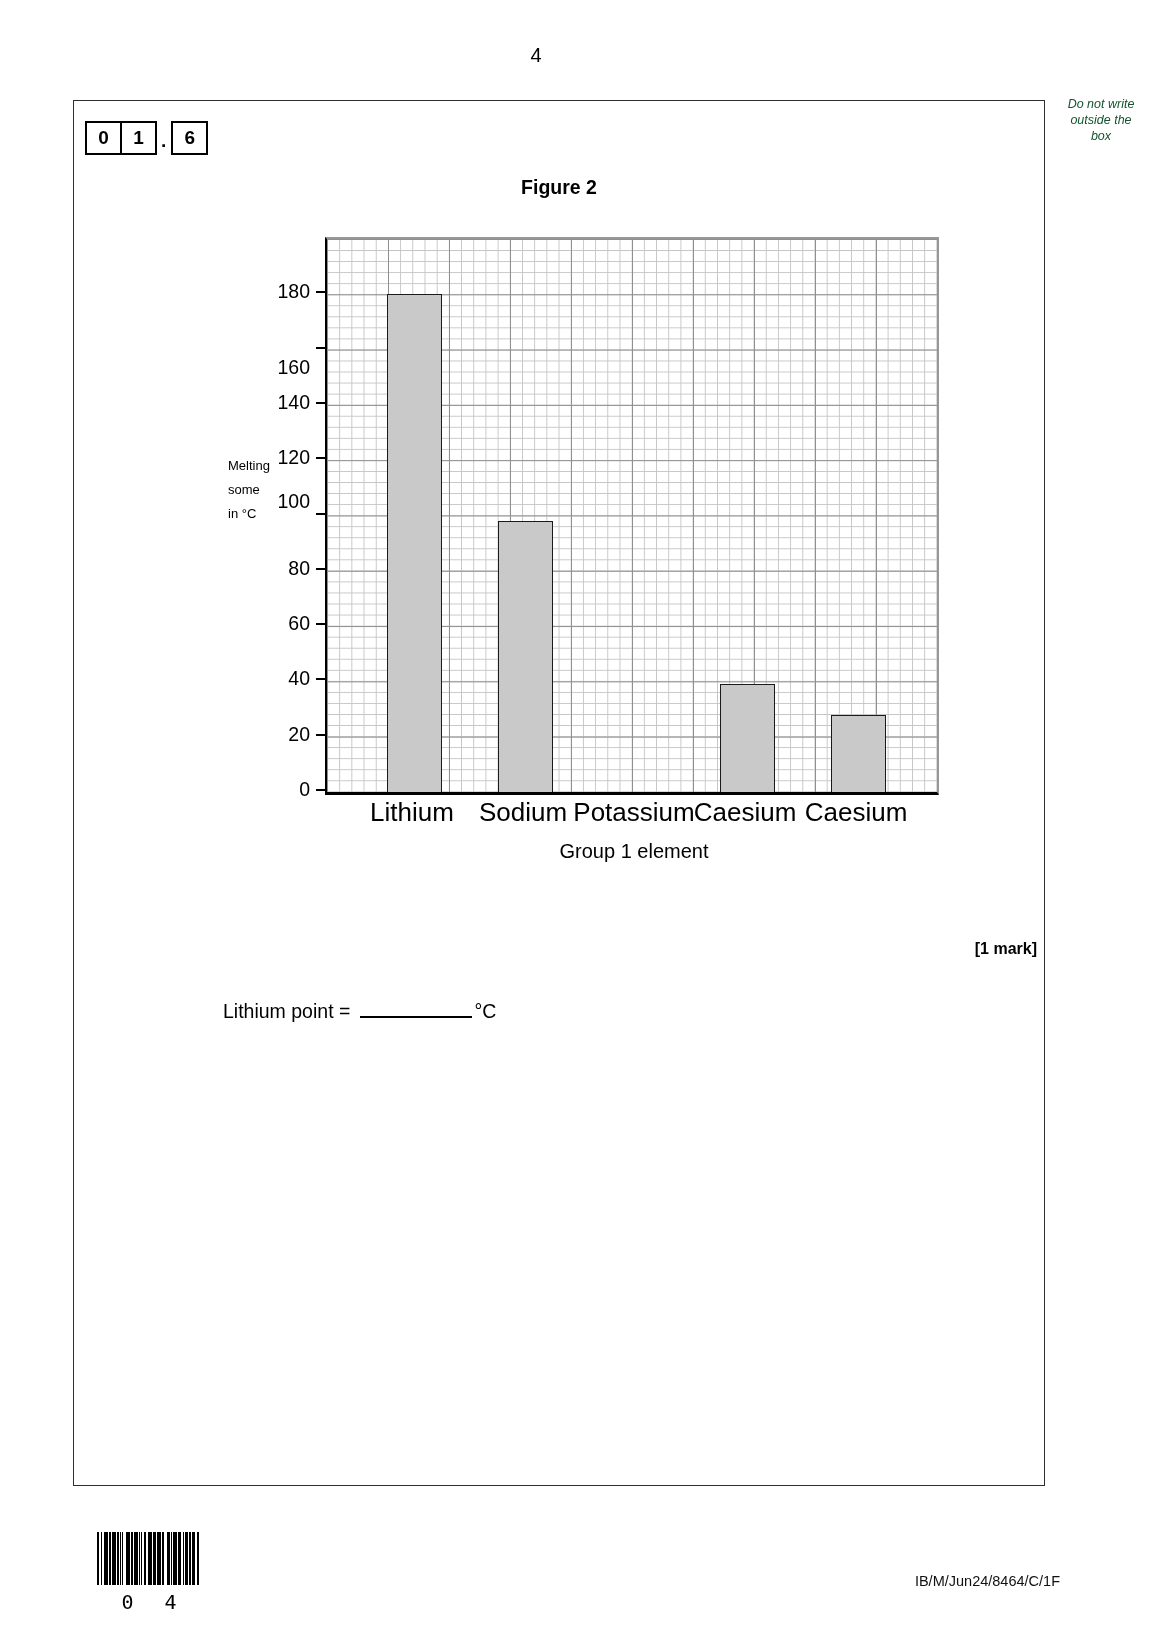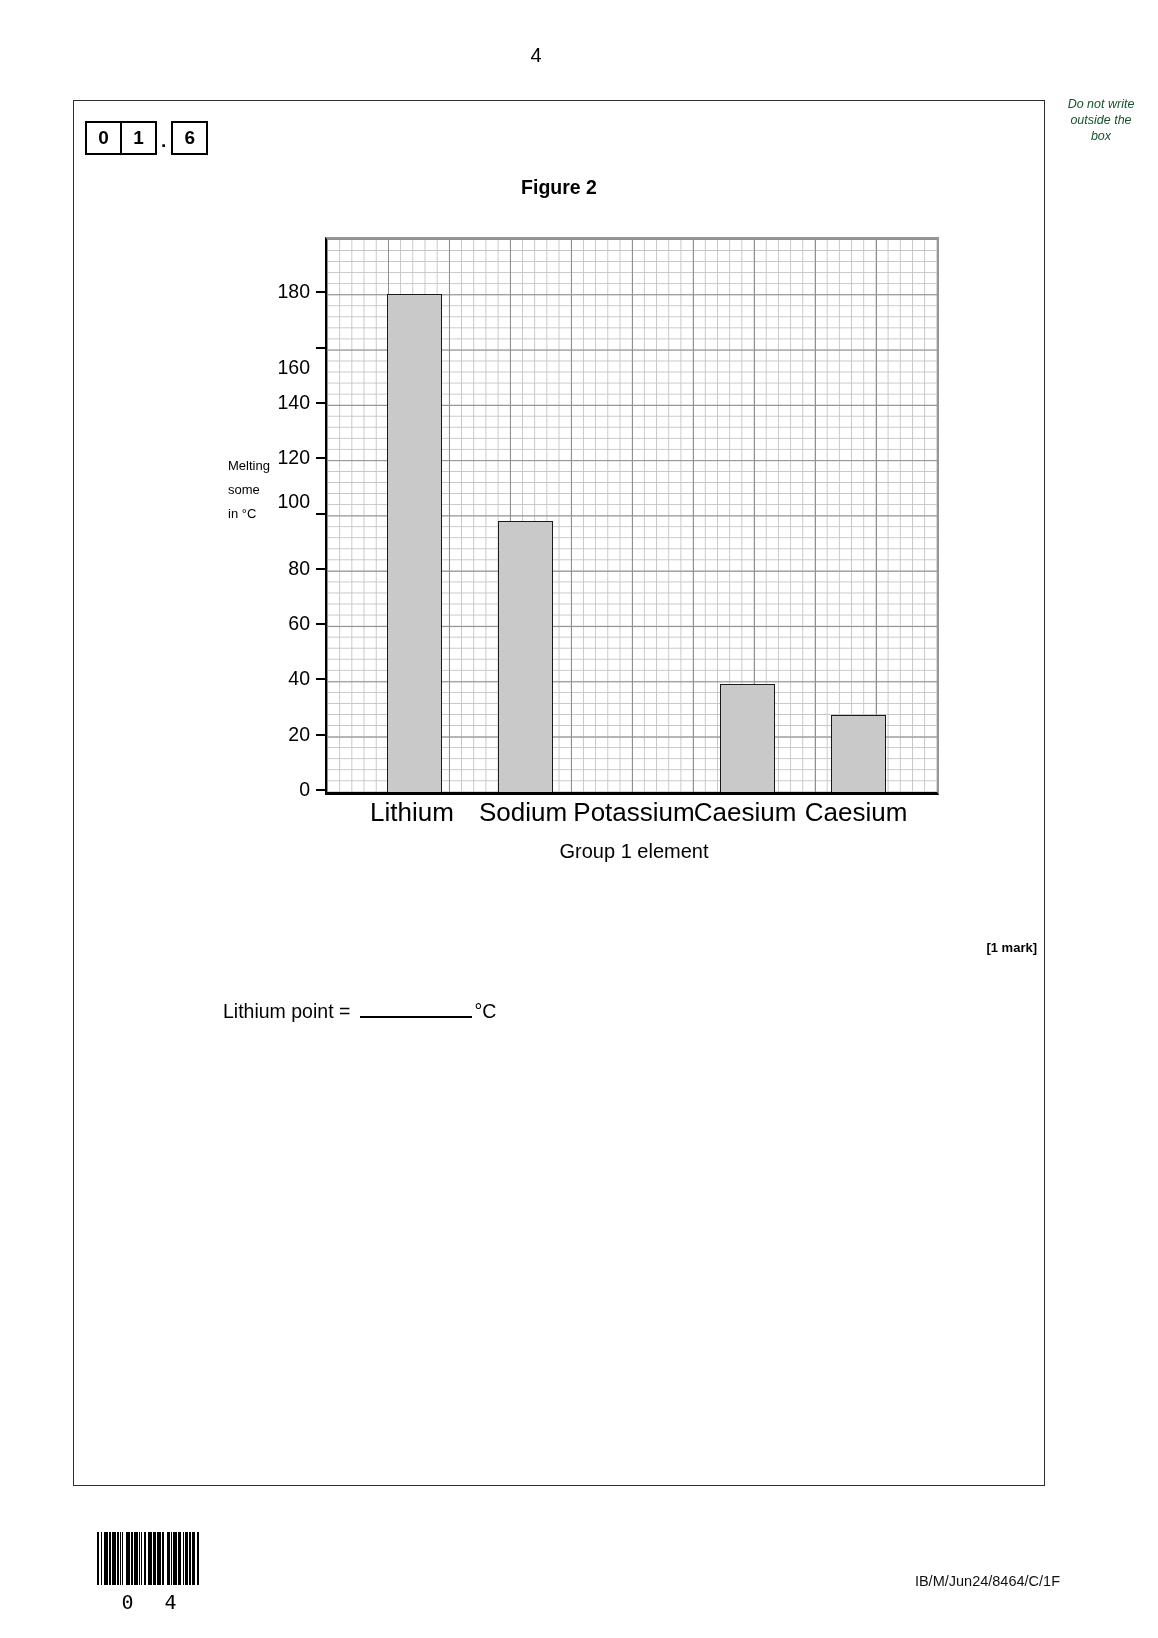--- a/index.html
+++ b/index.html
@@ -57,21 +57,21 @@
     border:1.5px solid #1a1a1a;border-bottom:none;
     box-sizing:border-box;
   }
   .ytick-label{position:absolute;left:238px;width:72px;text-align:right;font-size:19.5px;}
   .ytick-mark{position:absolute;left:316px;width:9px;height:2px;background:#000;}
   .ylabel-block{left:192px;top:454px;font-size:13px;line-height:24px;margin-left:36px;}
   .xcat{position:absolute;top:797px;width:130px;text-align:center;font-size:26px;}
   .xlabel{left:454px;top:840px;width:360px;text-align:center;font-size:20px;}
 
   .prompt{left:215px;top:913px;font-size:19.5px;}
-  .marks{left:837px;top:940px;width:200px;text-align:right;font-weight:bold;font-size:13px;}
+  .marks{left:837px;top:940px;width:200px;text-align:right;font-weight:bold;font-size:16px;}
   .answer{left:223px;top:994px;font-size:19.5px;}
   .answer-blank{
     display:inline-block;width:112px;height:22px;
     border-bottom:2px solid #000;margin:0 2px 0 10px;vertical-align:baseline;
   }
   .barcode-wrap{left:97px;top:1532px;width:104px;}
   .barcode-digits{
     display:flex;justify-content:space-around;width:86px;margin:1px auto 0 auto;
     font-family:"DejaVu Sans Mono", monospace;font-size:20px;
   }

